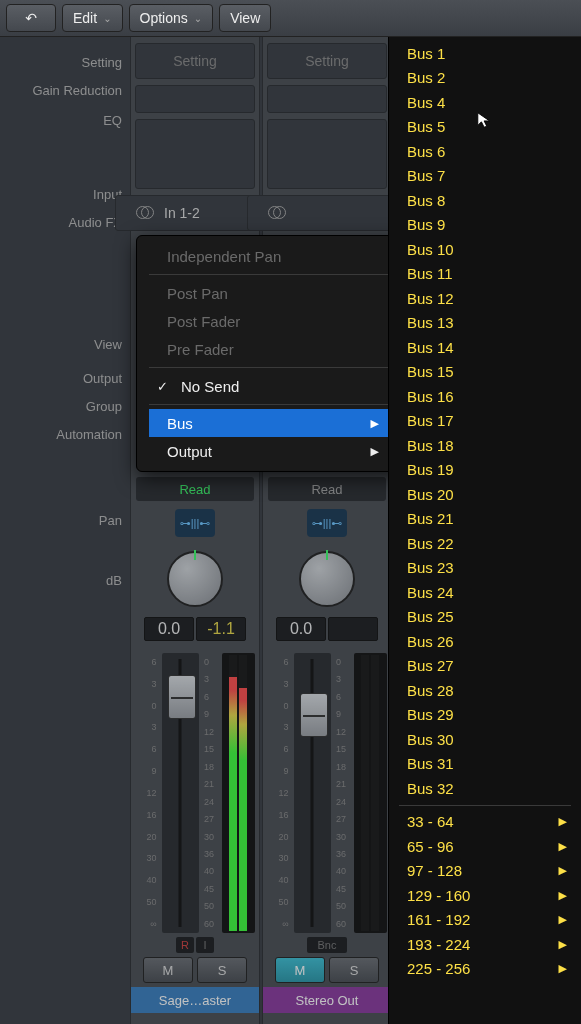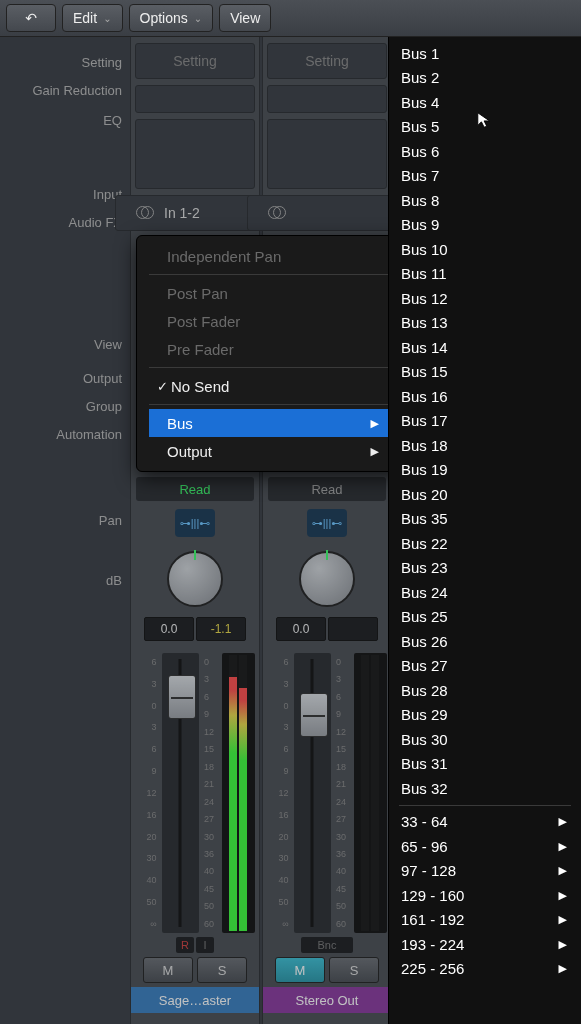--- a/index.html
+++ b/index.html
@@ -20,21 +20,21 @@
 .circles{width:18px;height:18px;position:relative;display:inline-block}
 .circles::before,.circles::after{content:"";position:absolute;width:11px;height:11px;border:1.5px solid #aaa;border-radius:50%;top:2px}
 .circles::before{left:0}
 .circles::after{left:5px}
 .read{color:#3dff6e;background:#2a2d31;width:118px;height:24px;border-radius:3px;display:flex;align-items:center;justify-content:center;margin-top:6px;font-size:13px}
 .read.gray{color:#aaa}
 .wave{width:40px;height:28px;background:#1a3a55;border-radius:4px;margin-top:8px;display:flex;align-items:center;justify-content:center;color:#6ec4ff;font-size:11px}
 .knob{width:52px;height:52px;border-radius:50%;background:radial-gradient(circle at 35% 30%,#d0d4d8,#8a8e94);border:2px solid #222;margin-top:14px;position:relative}
 .knob::after{content:"";position:absolute;top:-3px;left:50%;width:2px;height:10px;background:#3dff6e;transform:translateX(-50%)}
 .dbrow{display:flex;gap:2px;margin-top:10px}
-.dbbox{width:48px;height:22px;background:#1c1e21;border:1px solid #111;color:#eee;font-size:12px;display:flex;align-items:center;justify-content:center;border-radius:2px}
+.dbbox{width:48px;height:22px;background:#1c1e21;border:1px solid #111;color:#eee;font-size:16px;display:flex;align-items:center;justify-content:center;border-radius:2px}
 .dbbox.yellow{color:#e8d94a}
 .faderarea{display:flex;width:120px;margin-top:12px;height:280px;align-items:stretch}
 .scale{width:22px;font-size:9px;color:#888;display:flex;flex-direction:column;justify-content:space-between;text-align:right;padding-right:3px;padding-top:4px;padding-bottom:4px}
 .fader{width:38px;background:#2a2d31;border-radius:2px;position:relative;margin:0 2px}
 .fader::before{content:"";position:absolute;left:50%;top:6px;bottom:6px;width:3px;background:#111;transform:translateX(-50%)}
 .cap{position:absolute;left:6px;width:26px;height:42px;background:linear-gradient(#d8dce0,#9ca0a6);border:1px solid #333;border-radius:3px}
 .cap.s1{top:22px}
 .cap.s2{top:40px}
 .cap::after{content:"";position:absolute;top:50%;left:2px;right:2px;height:2px;background:#333}
 .meter{width:30px;background:#111;position:relative;border-radius:2px;display:flex;gap:2px;padding:2px;justify-content:center}
@@ -53,21 +53,21 @@
 .name.blue{background:#3a7fbf}
 .name.purple{background:#8a3a9f}
 .context-menu{position:absolute;left:136px;top:198px;width:242px;background:#1a1a1a;border:1px solid #000;border-radius:6px;box-shadow:0 6px 20px rgba(0,0,0,0.7);padding:6px 12px;z-index:10}
 .cm-item{height:28px;padding:0 18px;display:flex;align-items:center;color:#6a6a6a;font-size:15px;position:relative}
 .cm-item.enabled{color:#eee}
 .cm-item.hl{background:#1b6fd6;color:#fff}
 .cm-sep{height:1px;background:#3a3a3a;margin:4px 0}
 .cm-check{position:absolute;left:8px;font-size:13px}
 .cm-arrow{position:absolute;right:12px;font-size:11px}
 .bus-menu{position:absolute;right:0;top:0;bottom:0;width:192px;background:#111;border-left:1px solid #000;z-index:20;overflow:hidden;padding-top:4px}
-.bus-item{height:24.5px;padding:0 12px;display:flex;align-items:center;color:#ffffff;font-size:15px;position:relative}
+.bus-item{height:24.5px;padding:0 18px;display:flex;align-items:center;color:#fde047;font-size:15px;position:relative}
 .bus-item.hl{background:#1b6fd6}
 .bus-sep{height:1px;background:#3a3a3a;margin:4px 10px}
 .bus-arrow{position:absolute;right:14px;font-size:11px}
 .cursor{position:absolute;z-index:30;left:476px;top:74px;width:18px;height:18px}
 .dim{position:absolute;inset:0;background:rgba(30,32,36,0.28);z-index:5;pointer-events:none}
 </style>
 </head>
 <body>
 
 <div class="toolbar">
@@ -246,40 +246,40 @@
             <div>45</div>
             <div>50</div>
             <div>60</div>
           </div>
         <div class="meter">
           <div class="meterbar"></div>
             <div class="meterbar"></div>
         </div>
       </div>
       <div class="ri">
-        <span style="width:52px">Bnc</span>
+        <span style="width:40px">Bnc</span>
       </div>
       <div class="ms">
         <div class="msbtn on">M</div>
         <div class="msbtn">S</div>
       </div>
       <div class="name purple">Stereo Out</div>
     </div>
   </div>
 
   <div class="context-menu">
     <div class="cm-item">Independent Pan</div>
     <div class="cm-sep"></div>
     <div class="cm-item">Post Pan</div>
     <div class="cm-item">Post Fader</div>
     <div class="cm-item">Pre Fader</div>
     <div class="cm-sep"></div>
     <div class="cm-item enabled">
         <span class="cm-check">✓</span>
-        <span style="margin-left:4px">No Send</span>
+        <span style="margin-left:14px">No Send</span>
       </div>
     <div class="cm-sep"></div>
     <div class="cm-item enabled hl">
         <span>Bus</span>
         <span class="cm-arrow">▶</span>
       </div>
     <div class="cm-item enabled">
         <span>Output</span>
         <span class="cm-arrow">▶</span>
       </div>
@@ -298,21 +298,21 @@
       <div class="bus-item">Bus 11</div>
       <div class="bus-item">Bus 12</div>
       <div class="bus-item">Bus 13</div>
       <div class="bus-item">Bus 14</div>
       <div class="bus-item">Bus 15</div>
       <div class="bus-item">Bus 16</div>
       <div class="bus-item">Bus 17</div>
       <div class="bus-item">Bus 18</div>
       <div class="bus-item">Bus 19</div>
       <div class="bus-item">Bus 20</div>
-      <div class="bus-item">Bus 35</div>
+      <div class="bus-item">Bus 21</div>
       <div class="bus-item">Bus 22</div>
       <div class="bus-item">Bus 23</div>
       <div class="bus-item">Bus 24</div>
       <div class="bus-item">Bus 25</div>
       <div class="bus-item">Bus 26</div>
       <div class="bus-item">Bus 27</div>
       <div class="bus-item">Bus 28</div>
       <div class="bus-item">Bus 29</div>
       <div class="bus-item">Bus 30</div>
       <div class="bus-item">Bus 31</div>

